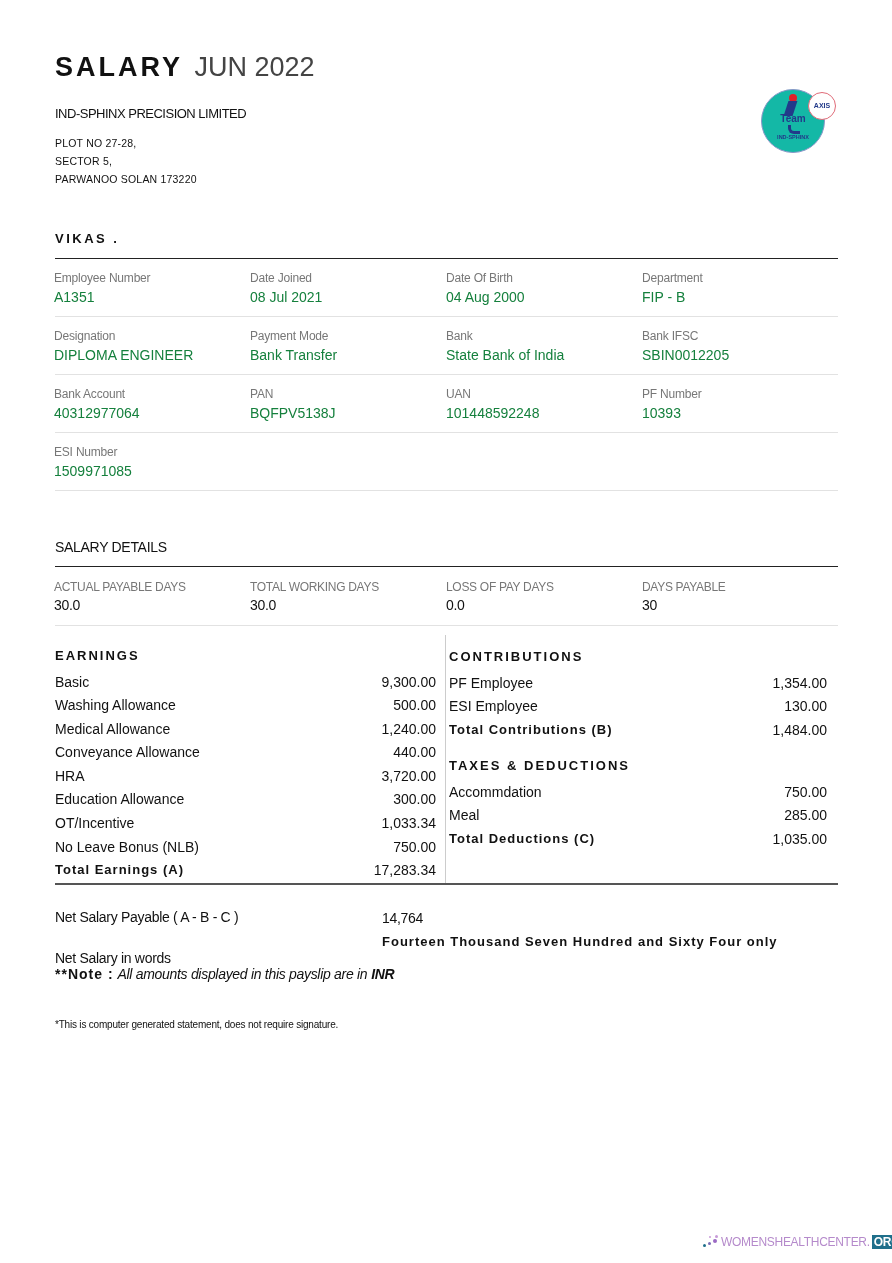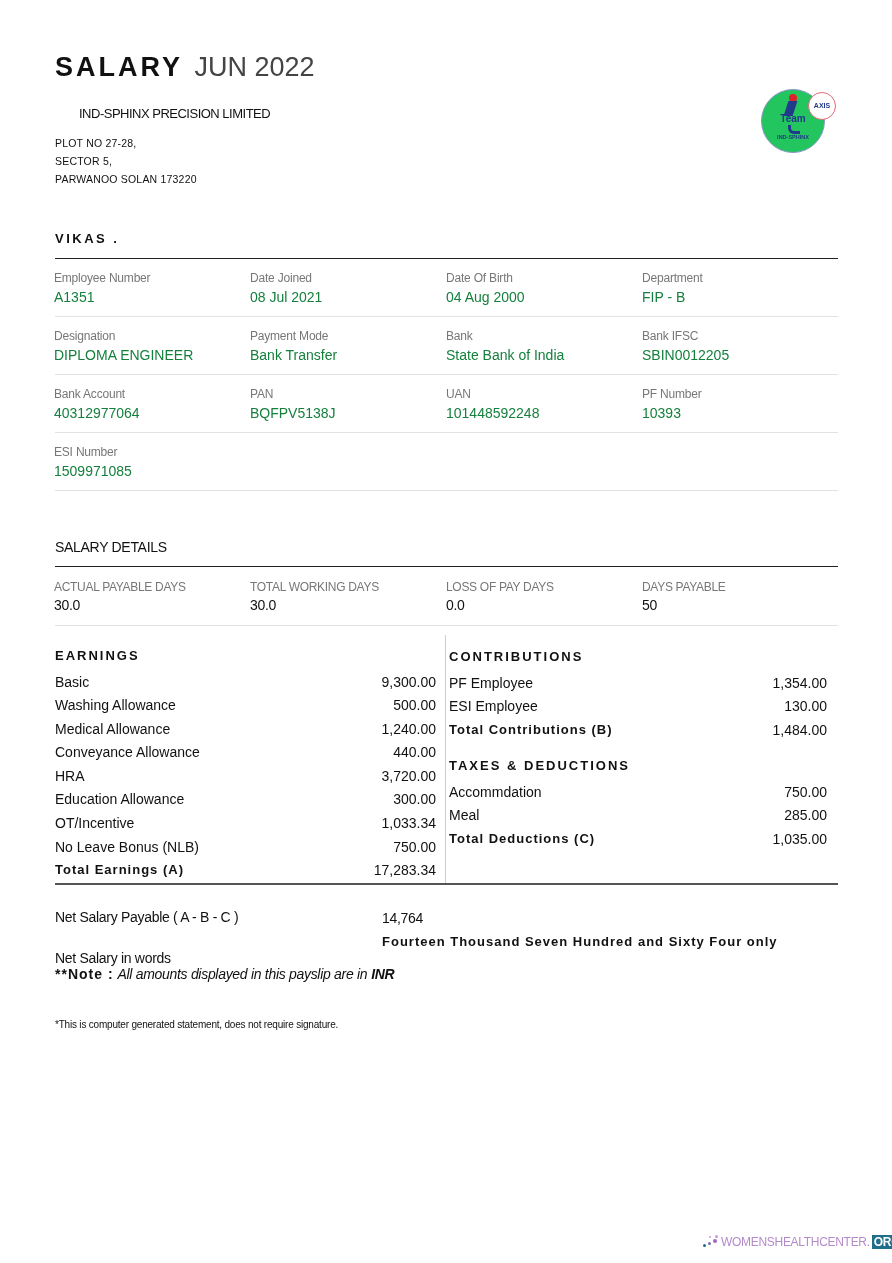--- a/index.html
+++ b/index.html
@@ -1,23 +1,23 @@
 <!DOCTYPE html>
 <html><head>
 <meta charset="utf-8">
 <style>
   html,body{margin:0;padding:0;background:#fff;}
   body{width:892px;height:1263px;position:relative;font-family:"Liberation Sans",sans-serif;color:#111;overflow:hidden;}
   .abs{position:absolute;}
   .title{left:55px;top:50px;font-size:27px;line-height:34px;white-space:nowrap;}
   .title .b{font-weight:bold;letter-spacing:3px;color:#111;}
   .title .m{color:#444;font-weight:normal;margin-left:4px;}
-  .company{left:55px;top:106px;font-size:13px;letter-spacing:-0.5px;color:#111;margin-left:24px;}
+  .company{left:55px;top:106px;font-size:13px;letter-spacing:-0.5px;color:#111;}
   .addr{left:55px;font-size:10.5px;color:#111;letter-spacing:0.2px;}
-  .logo{left:761px;top:89px;width:62px;height:62px;border-radius:50%;background:#22c55e;border:1.5px solid #8a98c8;}
+  .logo{left:761px;top:89px;width:62px;height:62px;border-radius:50%;background:#14b8a6;border:1.5px solid #8a98c8;}
   .logo .dot{position:absolute;left:27px;top:4px;width:8px;height:8px;border-radius:50%;background:#e0202a;}
   .logo .i{position:absolute;left:24px;top:11px;width:9px;height:15px;background:#223a8a;transform:skewX(-18deg);}
   .logo .team{position:absolute;left:0;width:62px;top:23px;text-align:center;font-weight:bold;font-size:10px;color:#223a8a;}
   .logo .sw{position:absolute;left:26px;top:35px;width:9px;height:6px;border-bottom:3px solid #223a8a;border-left:3px solid #223a8a;border-radius:0 0 0 6px;}
   .logo .ind{position:absolute;left:0;width:62px;top:44px;text-align:center;font-weight:bold;font-size:5.5px;color:#223a8a;}
   .axis{left:808px;top:92px;width:26px;height:26px;border-radius:50%;background:#fff;border:1.5px solid #e06b78;font-size:7px;font-weight:bold;color:#223a8a;text-align:center;line-height:26px;}
   .name{left:55px;top:231px;font-size:13px;font-weight:bold;letter-spacing:2.5px;}
   .rule{left:55px;width:783px;height:0;}
   .rule.dark{border-top:1.5px solid #222;}
   .rule.light{border-top:1px solid #e2e2e2;}
@@ -134,21 +134,21 @@
 <div class="scell" style="left:250px;top:580px">
     <div class="lbl">TOTAL WORKING DAYS</div>
     <div class="val">30.0</div>
   </div>
 <div class="scell" style="left:446px;top:580px">
     <div class="lbl">LOSS OF PAY DAYS</div>
     <div class="val">0.0</div>
   </div>
 <div class="scell" style="left:642px;top:580px">
     <div class="lbl">DAYS PAYABLE</div>
-    <div class="val">50</div>
+    <div class="val">30</div>
   </div>
 <div class="abs rule light" style="top:625px"></div>
 
 <div class="abs vdiv"></div>
 <div class="abs sec-h" style="left:55px;top:648px">EARNINGS</div>
 <div class="row" style="left:55px;top:672px;width:381px">
     <span>Basic</span>
     <span>9,300.00</span>
   </div>
 <div class="row" style="left:55px;top:695px;width:381px">

